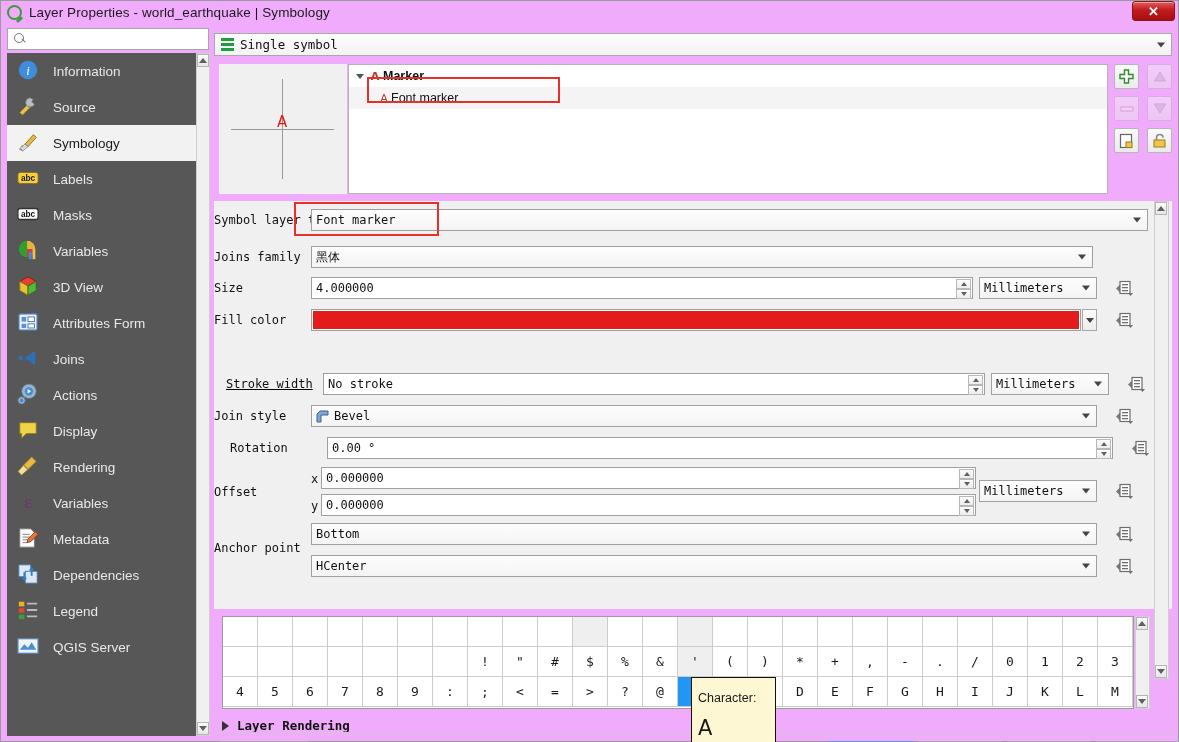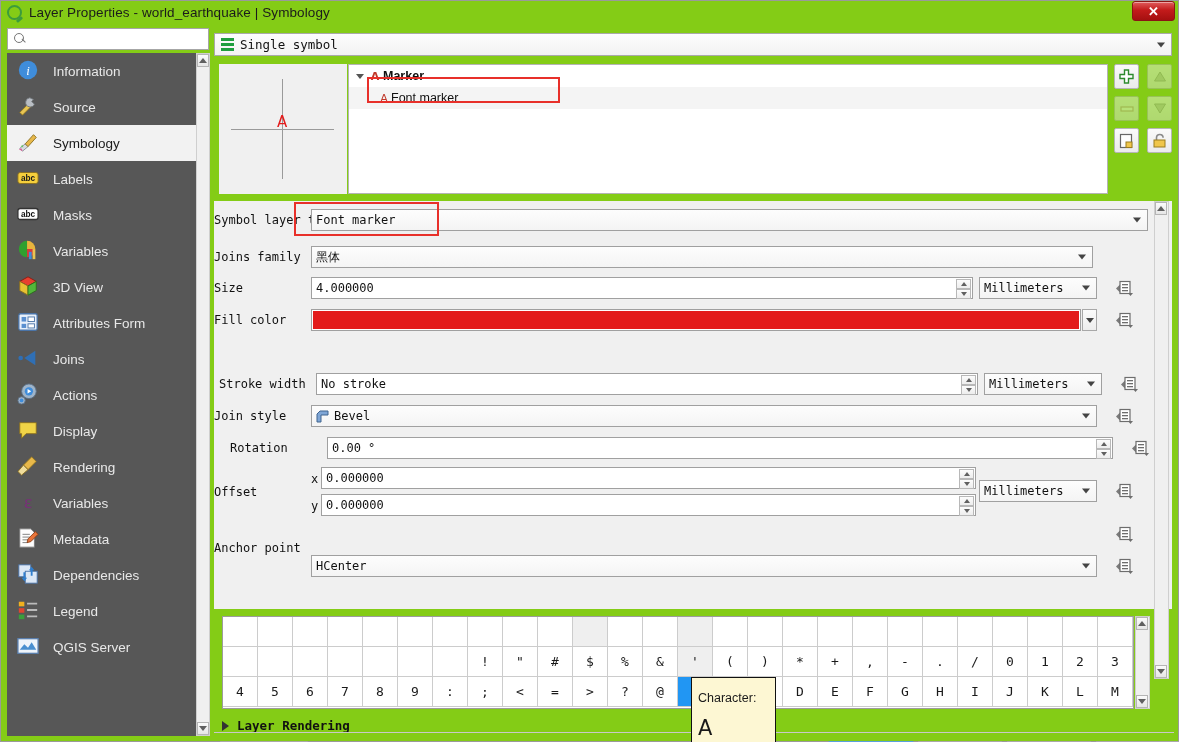--- a/index.html
+++ b/index.html
@@ -27,21 +27,21 @@
     position: absolute; top: 4px; width: 17px; height: 17px;
     border-radius: 2px;
     filter: blur(2.2px);
     opacity: .75;
   }
 
   
   .dialog {
     position: absolute; left: 0; top: 0;
     width: 1179px; height: 742px;
-    background: #84cc16;
+    background: #f0abfc;
     border: 1px solid #9a9a9a;
   }
   .titlebar {
     position: absolute; left: 0; top: 0; width: 1179px; height: 22px;
     background: transparent;
     display: flex; align-items: center;
     padding-left: 6px;
   }
   .qgis-logo {
     width: 15px; height: 15px; margin-right: 7px;
@@ -645,21 +645,21 @@
               <rect x="4" y="1.5" width="10" height="12" fill="#fff" stroke="#6d6d6d" stroke-width="1.2"></rect>
               <rect x="6" y="4" width="6" height="1.3" fill="#6d6d6d"></rect>
               <rect x="6" y="7" width="6" height="1.3" fill="#6d6d6d"></rect>
               <rect x="6" y="10" width="6" height="1.3" fill="#6d6d6d"></rect>
               <path d="M12 13 l5 0 l-2.5 3 z" fill="#6d6d6d"></path>
             </svg>
           </div>
         </div>
 
 
-        <div class="prop-row" style="top:172px; left:5px; width:940px;">
+        <div class="prop-row" style="top:172px; left:12px; width:940px;text-decoration:underline;">
           <span class="prop-label" style="width:92px; display:inline-block;">Stroke width</span>
           <div class="field" style="position:absolute; left:97px; width:662px;">
             <span>No stroke</span>
             <div class="spin">
               <div>
                   <span class="tri up"></span>
                 </div>
               <div>
                   <span class="tri down"></span>
                 </div>
@@ -764,20 +764,24 @@
               <rect x="6" y="4" width="6" height="1.3" fill="#6d6d6d"></rect>
               <rect x="6" y="7" width="6" height="1.3" fill="#6d6d6d"></rect>
               <rect x="6" y="10" width="6" height="1.3" fill="#6d6d6d"></rect>
               <path d="M12 13 l5 0 l-2.5 3 z" fill="#6d6d6d"></path>
             </svg>
           </div>
         </div>
 
         <div class="prop-row" style="top:322px; left:0; width:940px; height:56px; align-items:flex-start;">
           <span class="prop-label" style="width:92px; display:inline-block; margin-top:18px;">Anchor point</span>
+          <div class="field combo" style="position:absolute; left:97px; top:0; width:786px;">
+            <span>Bottom</span>
+            <span class="combo-arrow"></span>
+          </div>
           <div class="field combo" style="position:absolute; left:97px; top:32px; width:786px;">
             <span>HCenter</span>
             <span class="combo-arrow"></span>
           </div>
           <div class="dd-btn" style="position:absolute; left:900px; top:0px;">
             <svg width="18" height="17" viewBox="0 0 18 17">
               <path d="M0 8.5 L4 4.5 L4 12.5 Z" fill="#7a7a7a"></path>
               <rect x="4" y="1.5" width="10" height="12" fill="#fff" stroke="#6d6d6d" stroke-width="1.2"></rect>
               <rect x="6" y="4" width="6" height="1.3" fill="#6d6d6d"></rect>
               <rect x="6" y="7" width="6" height="1.3" fill="#6d6d6d"></rect>

